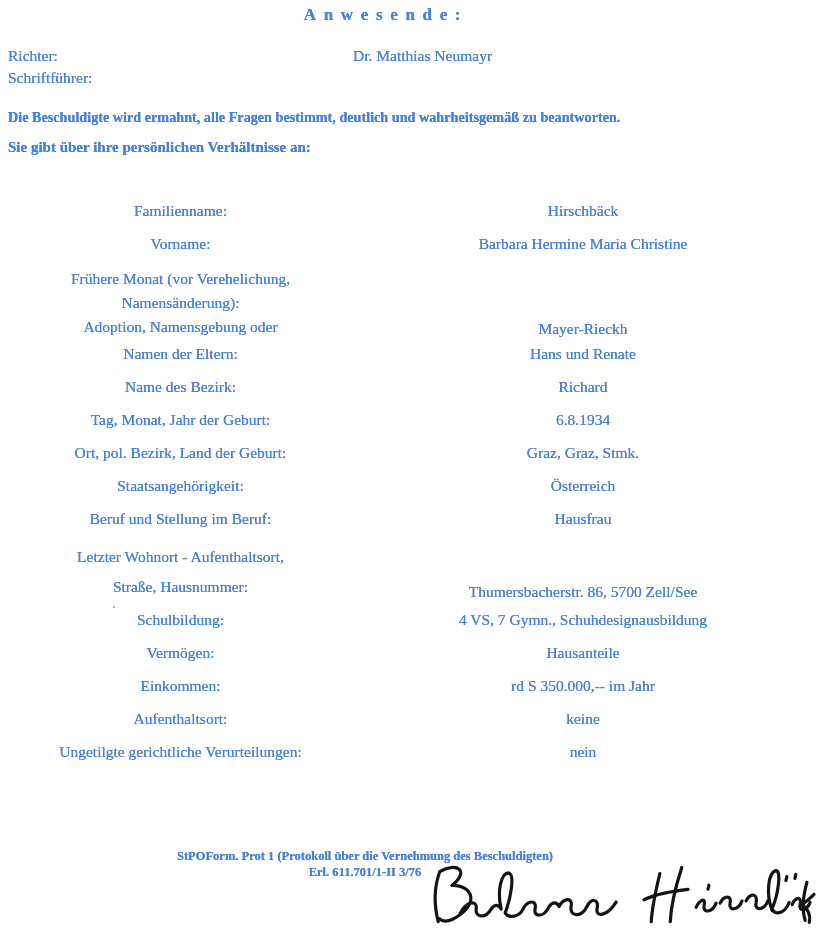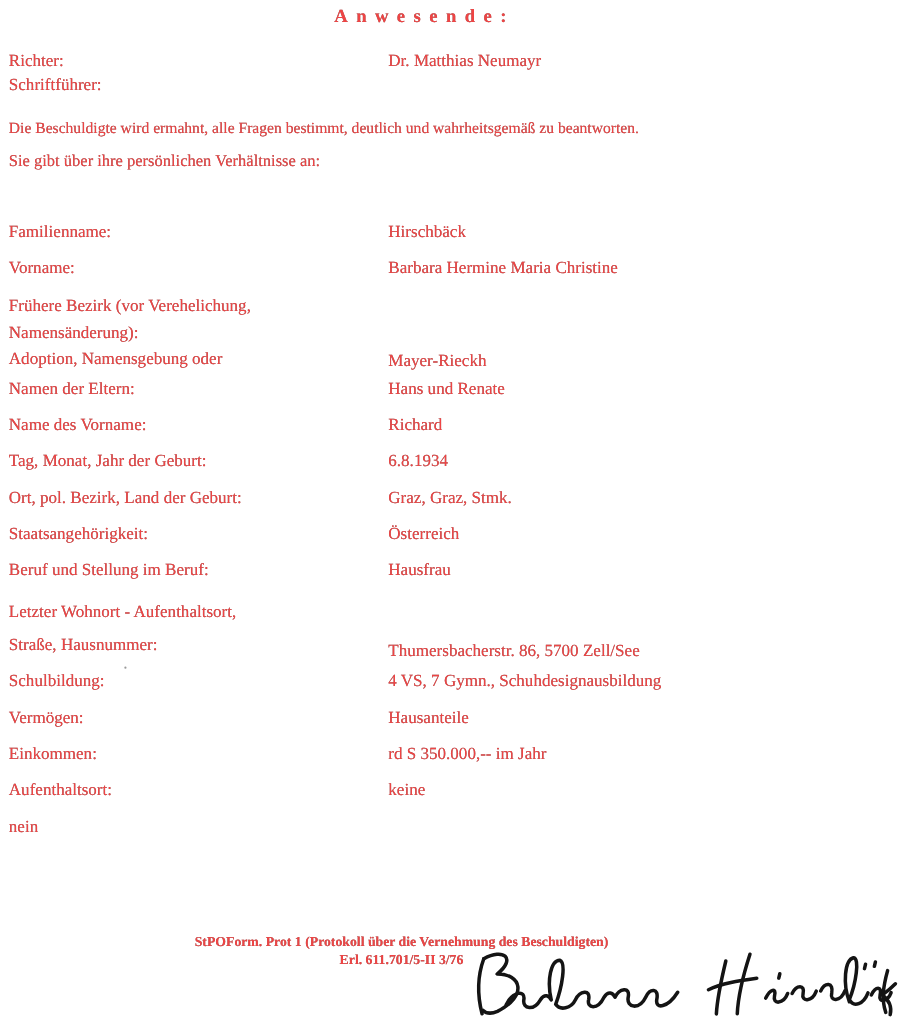--- a/index.html
+++ b/index.html
@@ -1,38 +1,38 @@
 <!DOCTYPE html>
 <html><head>
 <meta charset="utf-8">
 <style>
   html,body{margin:0;padding:0;background:#ffffff;}
   .page{
     position:relative;
     width:817px;height:929px;
     background:#ffffff;
     font-family:"Liberation Serif","DejaVu Serif",serif;
-    color:#ef4444;
+    color:#3b82f6;
     overflow:hidden;
     text-shadow:0 0 0.4px rgba(0,0,0,0.55);
   }
   .heading{
     position:absolute;top:5px;left:0;width:772px;
     text-align:center;font-size:17px;font-weight:bold;
     letter-spacing:0.45em;
   }
   .attendees{position:absolute;top:45px;left:8px;right:8px;}
   .arow{display:flex;align-items:flex-start;}
   .arow .lbl{width:345px;font-size:15.5px;line-height:22px;}
   .arow .val{flex:1;font-size:15.5px;line-height:22px;}
-  .admonition{position:absolute;top:107px;left:8px;right:8px;font-weight:normal;}
+  .admonition{position:absolute;top:107px;left:8px;right:8px;font-weight:bold;}
   .admonition .adm1{font-size:14.2px;line-height:20px;margin-bottom:10px;}
   .admonition .adm2{font-size:15px;line-height:20px;}
   .fields{position:absolute;top:201px;left:8px;right:4px;}
-  .frow{display:flex;align-items:flex-end;margin-bottom:13px;}
+  .frow{display:flex;align-items:flex-end;margin-bottom:13px;text-align:center;}
   .frow .lbl{width:345px;font-size:15.5px;line-height:20px;}
   .frow .val{flex:1;font-size:15.5px;line-height:20px;}
   .frow.m3{margin-bottom:5px;}
   .frow.m3 .lbl div{line-height:24px;}
   .frow.m2{margin-bottom:4px;}
   .frow.m2 .lbl div{line-height:26px;}
   .frow.m2b{margin-bottom:8px;}
   .frow.m2b .lbl div{line-height:30px;}
   .footer{
     position:absolute;top:848px;left:0;width:730px;
@@ -76,38 +76,38 @@
 
     <div class="frow">
       <div class="lbl">
           <div>Vorname:</div>
         </div>
       <div class="val">Barbara Hermine Maria Christine</div>
     </div>
 
     <div class="frow m3">
       <div class="lbl">
-        <div>Frühere Bezirk (vor Verehelichung,</div>
+        <div>Frühere Monat (vor Verehelichung,</div>
         <div>Namensänderung):</div>
         <div>Adoption, Namensgebung oder</div>
       </div>
       <div class="val">Mayer-Rieckh</div>
     </div>
 
 
     <div class="frow">
       <div class="lbl">
           <div>Namen der Eltern:</div>
         </div>
       <div class="val">Hans und Renate</div>
     </div>
 
     <div class="frow">
       <div class="lbl">
-          <div>Name des Vorname:</div>
+          <div>Name des Bezirk:</div>
         </div>
       <div class="val">Richard</div>
     </div>
 
     <div class="frow">
       <div class="lbl">
           <div>Tag, Monat, Jahr der Geburt:</div>
         </div>
       <div class="val">6.8.1934</div>
     </div>
@@ -163,28 +163,31 @@
     </div>
 
     <div class="frow">
       <div class="lbl">
           <div>Aufenthaltsort:</div>
         </div>
       <div class="val">keine</div>
     </div>
 
     <div class="frow">
+      <div class="lbl">
+          <div>Ungetilgte gerichtliche Verurteilungen:</div>
+        </div>
       <div class="val">nein</div>
     </div>
 
   </div>
 
   <div class="footer">
     <div>StPOForm. Prot 1 (Protokoll über die Vernehmung des Beschuldigten)</div>
-    <div>Erl. 611.701/5-II 3/76</div>
+    <div>Erl. 611.701/1-II 3/76</div>
   </div>
 
   <div class="speck" style="left:113px;top:606px;"></div>
 
   <div class="signature" aria-label="Barbara Hirschbäck">
     <span class="sig-text">Barbara Hirschbäck</span>
     <svg viewBox="0 0 393 70" fill="none" stroke="#141414" stroke-width="3.2" stroke-linecap="round" stroke-linejoin="round">
 
       <path d="M14,62 C10,46 10,28 16,12"></path>
       <path d="M16,12 C34,2 46,12 28,26 C50,26 56,46 28,60 C23,62 18,62 15,59"></path>

